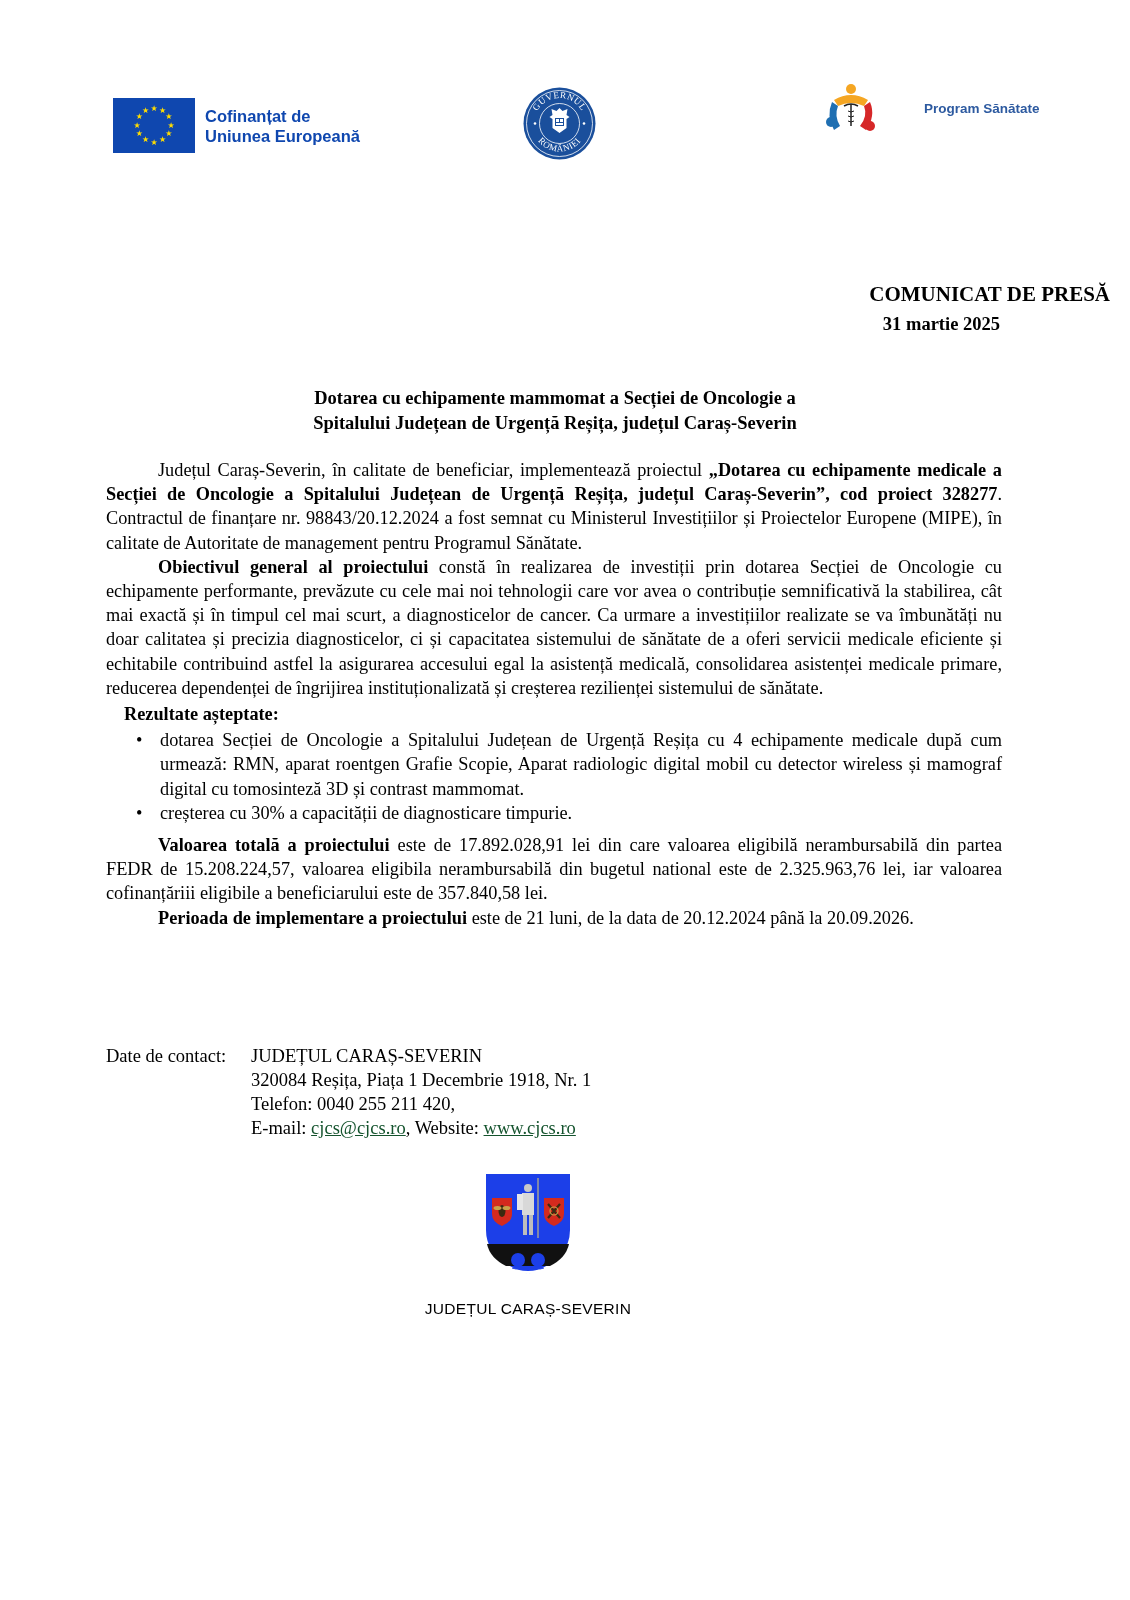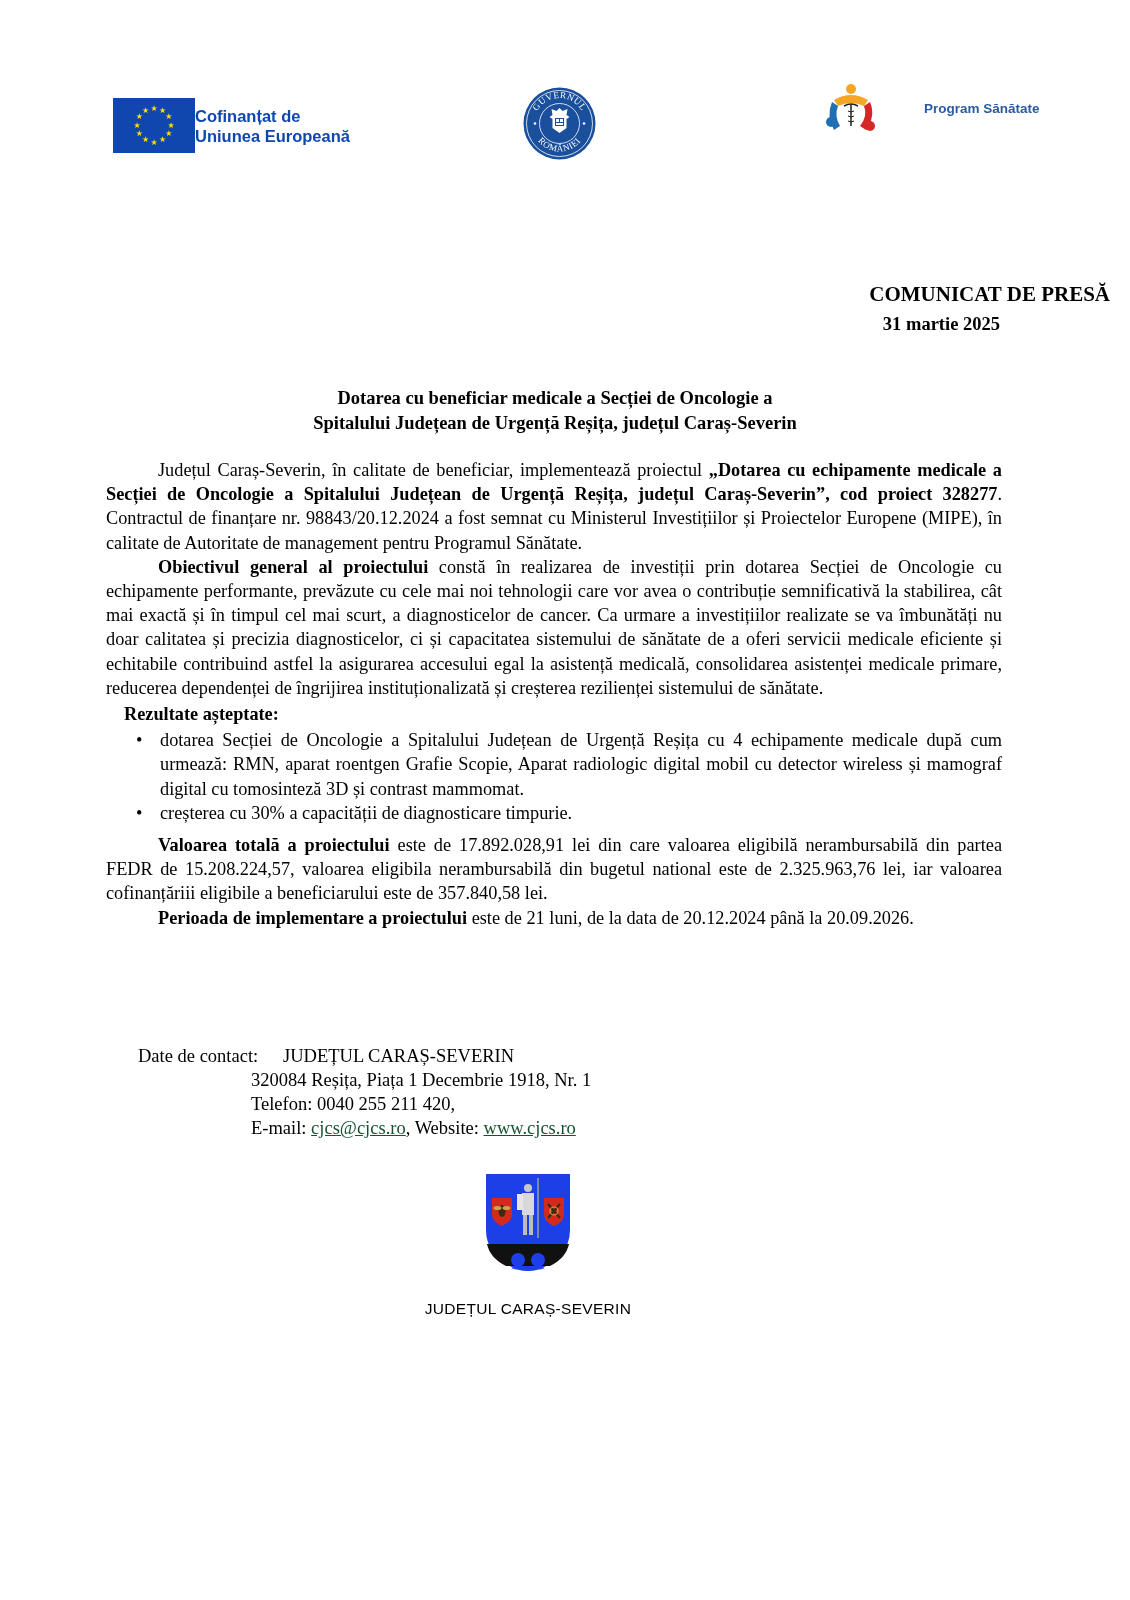--- a/index.html
+++ b/index.html
@@ -4,21 +4,21 @@
 <style>
   html, body { margin: 0; padding: 0; background: #ffffff; }
   body { width: 1130px; height: 1600px; position: relative; overflow: hidden; color: #000; }
   .serif { font-family: "Liberation Serif", "DejaVu Serif", serif; }
   .sans { font-family: "Liberation Sans", "DejaVu Sans", sans-serif; }
 
   
   .logo-eu { position: absolute; left: 113px; top: 98px; display: flex; align-items: center; }
   .eu-flag { width: 82px; height: 55px; background: #0f47af; position: relative; }
   .eu-star { position: absolute; color: #ffdd00; font-size: 8px; line-height: 8px; transform: translate(-50%,-50%); font-family: "DejaVu Sans", sans-serif; }
-  .eu-text { color: #0f47af; font-weight: bold; font-size: 16.5px; line-height: 20px; }
+  .eu-text { margin-left: 10px; color: #0f47af; font-weight: bold; font-size: 16.5px; line-height: 20px; }
 
   .logo-gov { position: absolute; left: 522px; top: 86px; width: 75px; height: 75px; }
 
   .logo-ps { position: absolute; left: 826px; top: 82px; display: flex; align-items: center; gap: 42px; }
   .ps-text { margin-left: 6px; color: #2d5aa0; font-weight: bold; font-size: 13.5px; }
 
   
   .title { position: absolute; top: 282px; left: 0; width: 1110px; text-align: right; font-weight: bold; font-size: 21px; }
   .date { position: absolute; top: 314px; right: 130px; font-weight: bold; font-size: 18.5px; }
   .subtitle { position: absolute; top: 386px; left: 0; width: 1110px; text-align: center; font-weight: bold; font-size: 18.5px; line-height: 25px; }
@@ -27,21 +27,21 @@
   .content p { margin: 0; text-align: justify; text-indent: 52px; }
   .content b { font-weight: bold; }
   .results-head { margin: 2px; padding-left: 16px; font-weight: bold; }
   ul.results { margin: 0; padding-left: 0; list-style: none; }
   ul.results li { position: relative; padding-left: 54px; text-align: justify; }
   ul.results li .bullet { position: absolute; left: 30px; top: 0; }
   .gap8 { height: 8px; }
 
   .contact { position: absolute; left: 106px; top: 1044px; font-size: 18.5px; line-height: 24px; }
   .contact .row { display: flex; }
-  .contact .label { width: 145px; margin-left: 32px; }
+  .contact .label { width: 145px; }
   .contact .indent { padding-left: 145px; }
   .contact a { color: #14532d; text-decoration: underline; }
 
   .crest { position: absolute; left: 484px; top: 1172px; width: 88px; height: 104px; }
   .footer-name { position: absolute; top: 1300px; left: 0; width: 1056px; text-align: center; font-size: 15.5px; letter-spacing: 0.3px; }
 </style>
 </head>
 <body>
 
 <div class="logo-eu sans">
@@ -106,21 +106,21 @@
     <path d="M25 22 v22" stroke="#222" stroke-width="1.5"></path>
     <path d="M18 24 Q25 20 32 24" stroke="#222" stroke-width="1.5" fill="none"></path>
     <path d="M22 29 q3 2 6 0 M22 34 q3 2 6 0 M22 39 q3 2 6 0" stroke="#222" stroke-width="1" fill="none"></path>
   </svg>
   <span class="ps-text">Program Sănătate</span>
 </div>
 
 <div class="title serif">COMUNICAT DE PRESĂ</div>
 <div class="date serif">31 martie 2025</div>
 <div class="subtitle serif">
-  <div>Dotarea cu beneficiar medicale a Secției de Oncologie a</div>
+  <div>Dotarea cu echipamente mammomat a Secției de Oncologie a</div>
   <div>Spitalului Județean de Urgență Reșița, județul Caraș-Severin</div>
 </div>
 
 <div class="content serif">
   <p><span>Județul Caraș-Severin, în calitate de beneficiar, implementează proiectul </span><b>„Dotarea cu echipamente medicale a Secției de Oncologie a Spitalului Județean de Urgență Reșița, județul Caraș-Severin”, cod proiect 328277</b><span>. Contractul de finanțare nr. 98843/20.12.2024 a fost semnat cu Ministerul Investițiilor și Proiectelor Europene (MIPE), în calitate de Autoritate de management pentru Programul Sănătate.</span></p>
   <p><b>Obiectivul general al proiectului</b><span> constă în realizarea de investiții prin dotarea Secției de Oncologie cu echipamente performante, prevăzute cu cele mai noi tehnologii care vor avea o contribuție semnificativă la stabilirea, cât mai exactă și în timpul cel mai scurt, a diagnosticelor de cancer. Ca urmare a investițiilor realizate se va îmbunătăți nu doar calitatea și precizia diagnosticelor, ci și capacitatea sistemului de sănătate de a oferi servicii medicale eficiente și echitabile contribuind astfel la asigurarea accesului egal la asistență medicală, consolidarea asistenței medicale primare, reducerea dependenței de îngrijirea instituționalizată și creșterea rezilienței sistemului de sănătate.</span></p>
   <div class="results-head">Rezultate așteptate:</div>
   <ul class="results">
     <li><span class="bullet">•</span><span>dotarea Secției de Oncologie a Spitalului Județean de Urgență Reșița cu 4 echipamente medicale după cum urmează: RMN, aparat roentgen Grafie Scopie, Aparat radiologic digital mobil cu detector wireless și mamograf digital cu tomosinteză 3D și contrast mammomat.</span></li>
     <li><span class="bullet">•</span><span>creșterea cu 30% a capacității de diagnosticare timpurie.</span></li>

